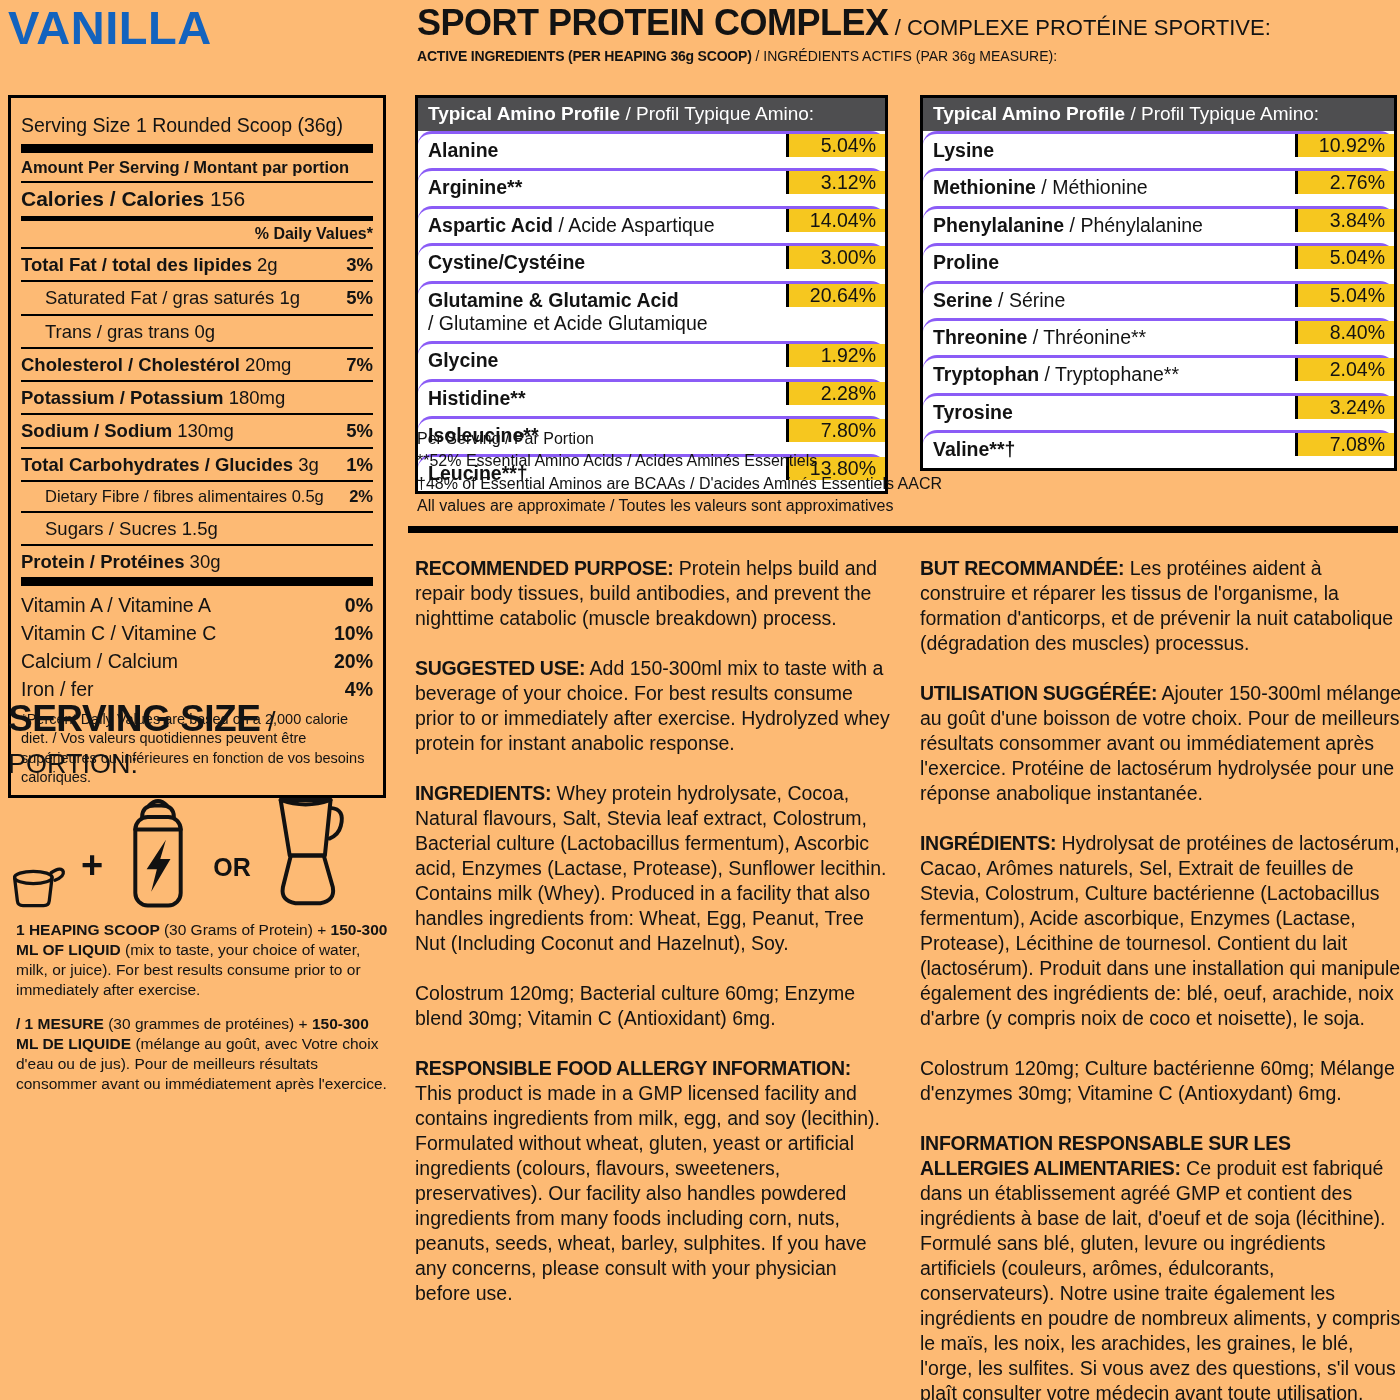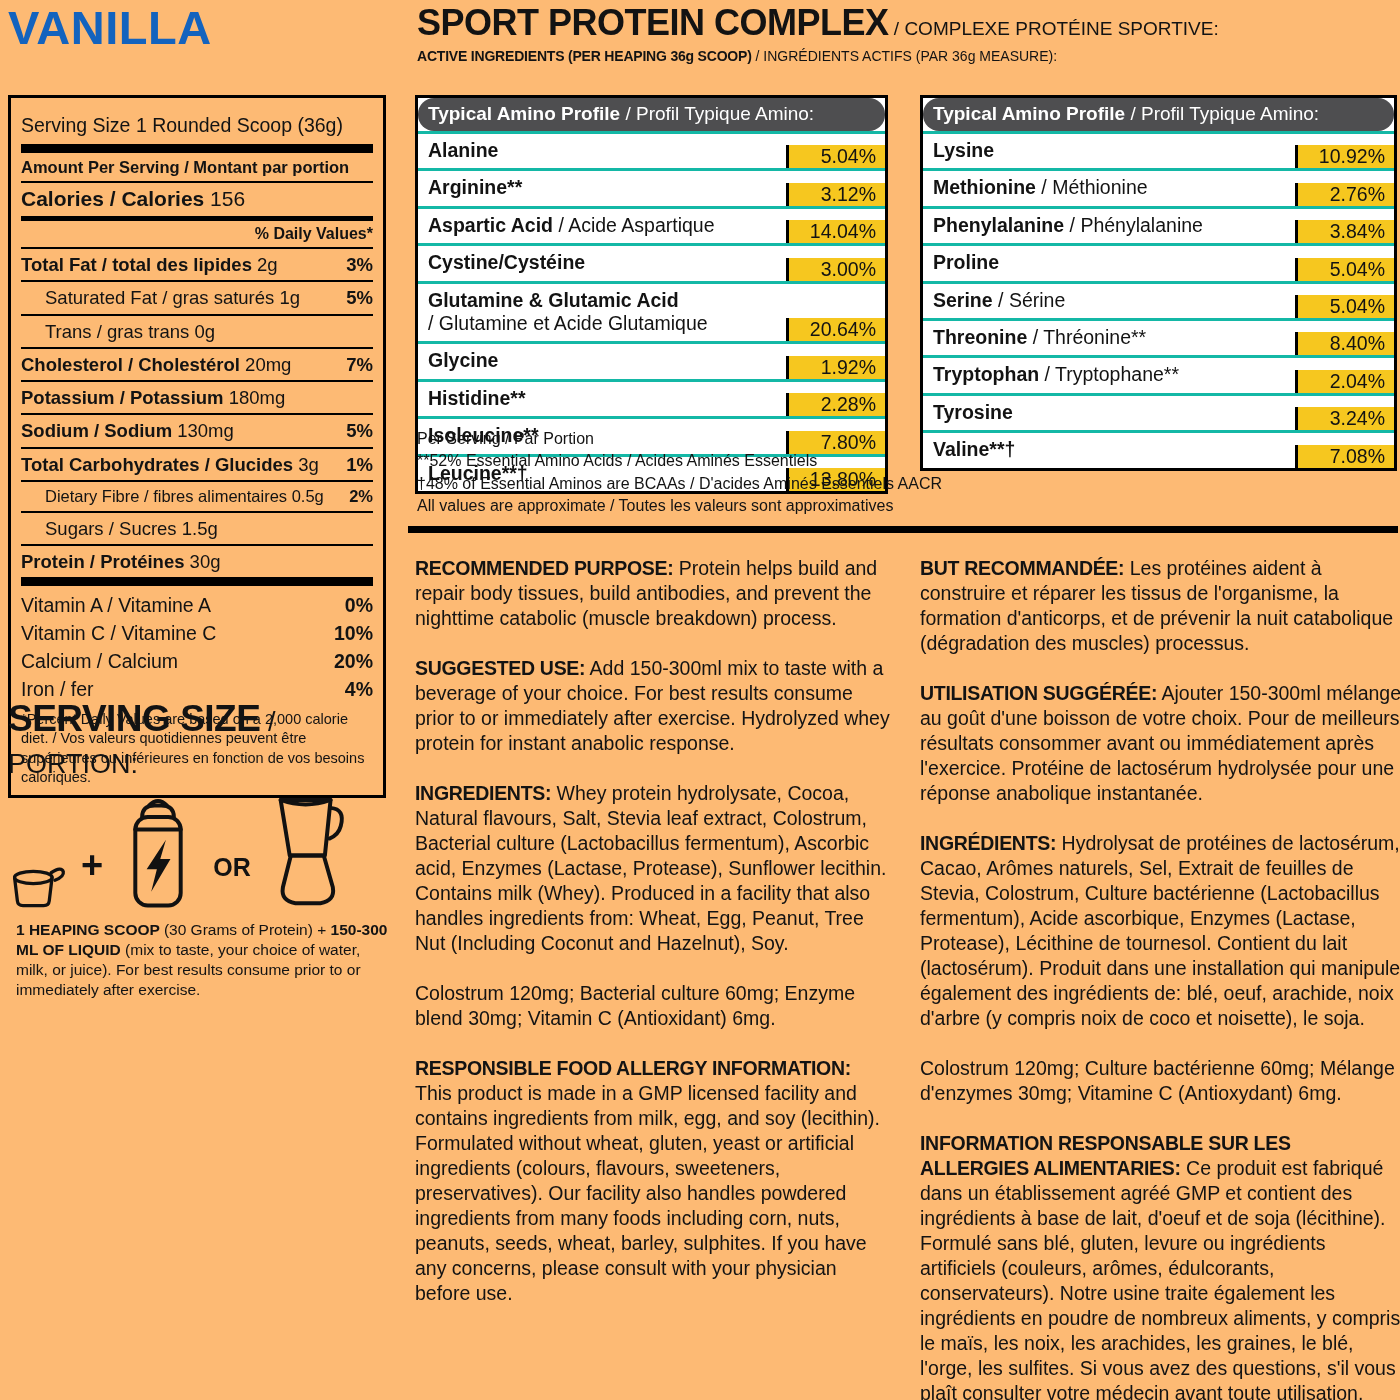--- a/index.html
+++ b/index.html
@@ -39,31 +39,31 @@
   .icon { flex:none; }
   .plus { font-size:38px; font-weight:800; line-height:1; margin-bottom:26px; }
   .or { font-size:25px; font-weight:800; line-height:1; margin-bottom:30px; }
   .ss-text { font-size:15.5px; line-height:1.3; margin:0 8px 13px; }
   .segb { font-weight:700; }
 
   
   .top-head { position:absolute; left:417px; top:4px; width:980px; }
   .line1 { font-size:36px; line-height:1.05; }
   .t-bold { font-weight:800; letter-spacing:-.5px; }
-  .t-reg { font-size:19px; font-weight:400; }
+  .t-reg { font-size:22px; font-weight:400; }
   .line2 { font-size:14px; margin-top:6px; }
   .s-bold { font-weight:700; letter-spacing:-.2px; }
 
   
   .amino { position:absolute; border:3px solid #000; background:#fff; }
   #amino-left { left:415px; top:95px; width:473px; }
   #amino-right { left:920px; top:95px; width:477px; }
-  .amino-header { background:var(--hdr); color:#fff; font-size:19px; padding:5px 10px 6px;border-radius:16px; }
+  .amino-header { background:var(--hdr); color:#fff; font-size:19px; padding:5px 10px 6px; }
   .amino-header .hb { font-weight:700; }
-  .amino-row { display:flex; border-top:3px solid #14b8a6; align-items:flex-end; }
+  .amino-row { display:flex; border-top:3px solid #8b5cf6; align-items:flex-start;border-radius:14px; }
   .amino-name { flex:1; padding:5px 10px 6px; font-size:19.5px; line-height:1.2; }
   .amino-name .b { font-weight:700; }
   .blockline { display:block; }
   .amino-value { width:99px; flex:none; border-left:3px solid #000; background:var(--yellow); font-size:19.5px; display:flex; align-items:center; justify-content:flex-end; padding:0 9px; }
 
   .amino-notes { position:absolute; left:417px; top:428px; font-size:16px; line-height:1.4; }
 
   .divider { position:absolute; left:408px; top:526px; width:990px; height:7px; background:#000; }
 
   .text-col { position:absolute; top:556px; }
@@ -177,20 +177,21 @@
       </svg>
       <div class="or">OR</div>
       <svg class="lineicon icon" width="90" height="118" viewBox="0 0 78 104">
         <path d="M14 7 H58 L53 56 H22 Z"></path>
         <path d="M14 7 Q36 15 58 7"></path>
         <path d="M58 14 q13 1 9 16 q-2 8 -10 11"></path>
         <path d="M23 56 H52 L60 84 Q62 96 49 98 H27 Q14 96 16 84 Z"></path>
       </svg>
     </div>
     <p class="ss-text" id="ss-en"><span class="segb">1 HEAPING SCOOP </span><span class="segr">(30 Grams of Protein) + </span><span class="segb">150-300 ML OF LIQUID </span><span class="segr">(mix to taste, your choice of water, milk, or juice). For best results consume prior to or immediately after exercise.</span></p>
+    <p class="ss-text" id="ss-fr"><span class="segb">/ 1 MESURE </span><span class="segr">(30 grammes de protéines) + </span><span class="segb">150-300 ML DE LIQUIDE </span><span class="segr">(mélange au goût, avec Votre choix d'eau ou de jus). Pour de meilleurs résultats consommer avant ou immédiatement après l'exercice.</span></p>
   </div>
 
   <div class="top-head">
     <div class="line1">
       <span class="t-bold">SPORT PROTEIN COMPLEX</span><span class="t-reg"> / COMPLEXE PROTÉINE SPORTIVE:</span>
     </div>
     <div class="line2">
       <span class="s-bold">ACTIVE INGREDIENTS (PER HEAPING 36g SCOOP)</span><span class="s-reg"> / INGRÉDIENTS ACTIFS (PAR 36g MEASURE):</span>
     </div>
   </div>

